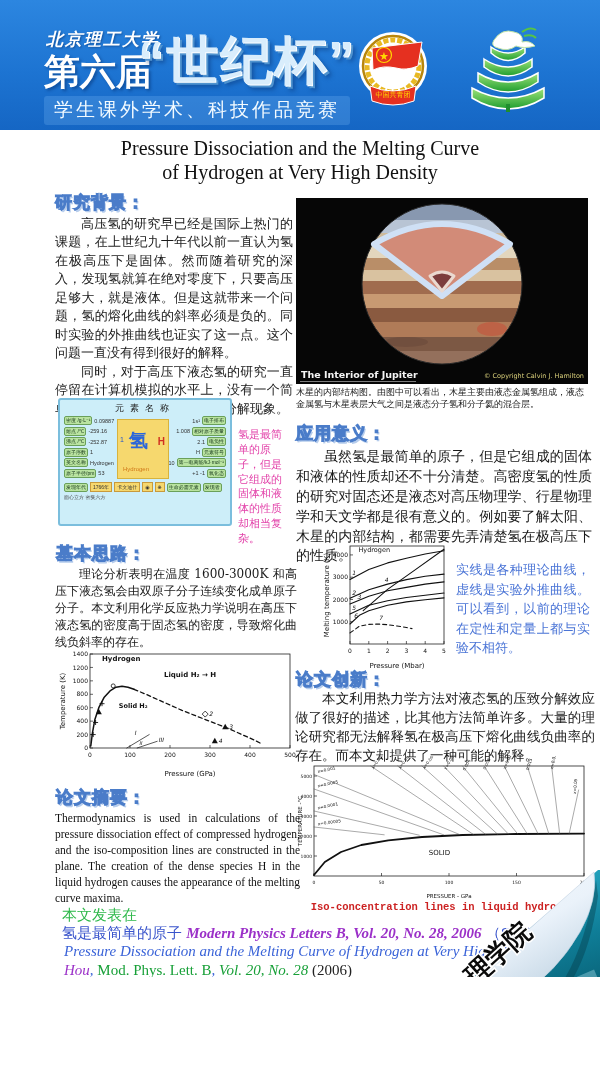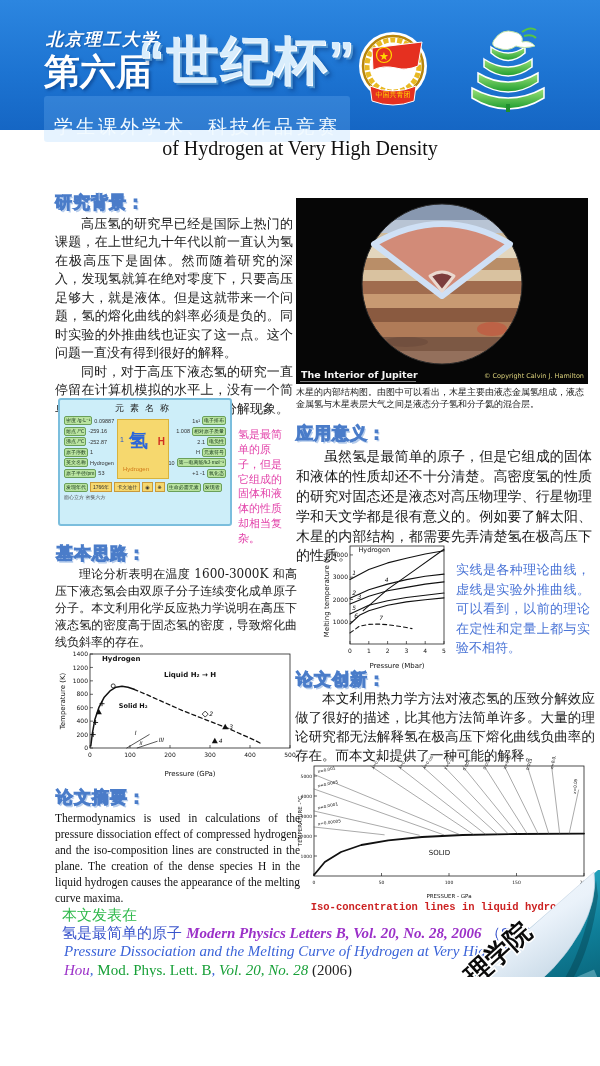--- a/index.html
+++ b/index.html
@@ -10,21 +10,21 @@
   
   .hdr{position:absolute;left:0;top:0;width:600px;height:130px;
        background:linear-gradient(180deg,#2c86e0 0%,#1d74d2 55%,#1566c4 100%);}
   .hdr-uni{position:absolute;left:46px;top:28px;color:#fff;font-weight:bold;font-style:italic;
            font-size:17px;letter-spacing:2px;text-shadow:1px 1px 2px rgba(0,40,100,.5);}
   .hdr-session{position:absolute;left:44px;top:48px;color:#fff;font-weight:bold;font-size:36px;
            text-shadow:2px 2px 3px rgba(0,40,100,.45);}
   .hdr-cup{position:absolute;left:138px;top:26px;font-weight:bold;font-size:52px;color:#d9edfc;
            letter-spacing:2px;text-shadow:1px 1px 0 #ffffff,3px 3px 0 #4f93cf,5px 5px 4px rgba(8,48,110,.5);}
   .hdr-sub{position:absolute;left:44px;top:96px;font-size:19px;color:#f2faff;letter-spacing:3px;
-           background:rgba(140,200,255,.22);padding:18px 10px 2px 10px;border-radius:3px;}
+           background:rgba(140,200,255,.22);padding:1px 10px 2px 10px;border-radius:3px;}
   .emblem{position:absolute;left:352px;top:20px;}
   .treelogo{position:absolute;left:466px;top:24px;}
 
   
   .ptitle{position:absolute;left:0;top:136px;width:600px;text-align:center;color:#111;
           font-family:"Liberation Serif","DejaVu Serif",serif;font-size:20px;line-height:24px;}
 
   
   .bub{position:absolute;font-weight:bold;font-size:17px;letter-spacing:1px;color:#e7f0fc;
        -webkit-text-stroke:1.1px #4a7cc9;text-shadow:1.5px 1.5px 0 #b7cdec;}
@@ -128,20 +128,21 @@
       <path d="M12,58 Q42,78 72,58 L72,49 Q42,67 12,49 Z" fill="url(#grn)" stroke="#ffffff" stroke-width="1.5"></path>
       <path d="M18,43 Q42,61 66,43 L66,35 Q42,51 18,35 Z" fill="url(#grn)" stroke="#ffffff" stroke-width="1.5"></path>
       <path d="M25,29 Q42,44 59,29 L59,23 Q42,35 25,23 Z" fill="url(#grn)" stroke="#ffffff" stroke-width="1.5"></path>
       <path d="M40,80 l4,0 0,8 -4,0 z" fill="#1f8e2f"></path>
       <path d="M28,16 Q36,4 48,8 Q58,10 56,18 Q64,16 69,22 Q58,25 50,22 Q42,28 32,24 Q24,22 28,16 Z" fill="#ffffff" stroke="#bfe3a8" stroke-width="1"></path>
       <path d="M56,8 q8,-6 14,-2 M58,12 q8,-2 12,2" stroke="#57c445" stroke-width="2" fill="none"></path>
     </svg>
   </div>
 
   <div class="ptitle">
+    <div>Pressure Dissociation and the Melting Curve</div>
     <div>of Hydrogen at Very High Density</div>
   </div>
 
   <div class="bub" style="left:55px;top:191px;">研究背景：</div>
   <div class="cn" style="left:55px;top:215px;width:238px;font-size:13px;">
     <div class="ind">高压氢的研究早已经是国际上热门的课题，在上世纪九十年代以前一直认为氢在极高压下是固体。然而随着研究的深入，发现氢就算在绝对零度下，只要高压足够大，就是液体。但是这就带来一个问题，氢的熔化曲线的斜率必须是负的。同时实验的外推曲线也证实了这一点。这个问题一直没有得到很好的解释。</div>
     <div class="ind">同时，对于高压下液态氢的研究一直停留在计算机模拟的水平上，没有一个简单的理论来描述液态氢的压致分解现象。</div>
   </div>
 
   <svg class="jup" width="292" height="186" viewBox="0 0 292 186">

